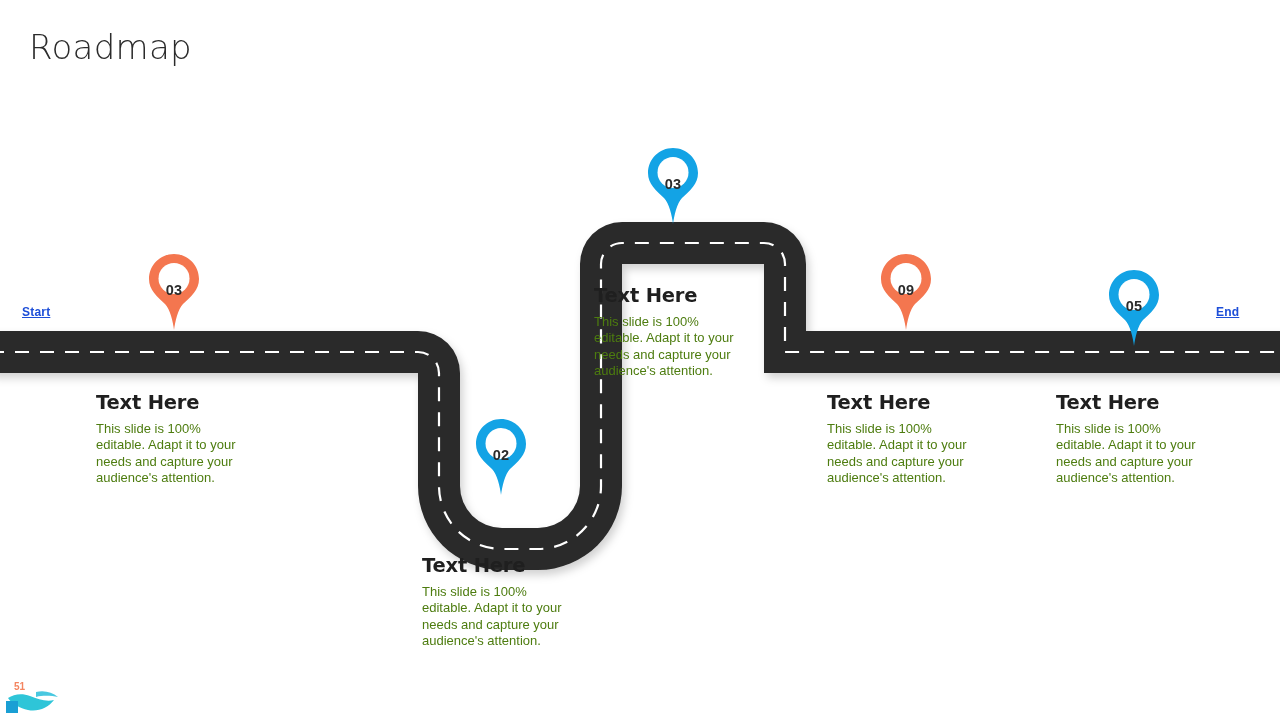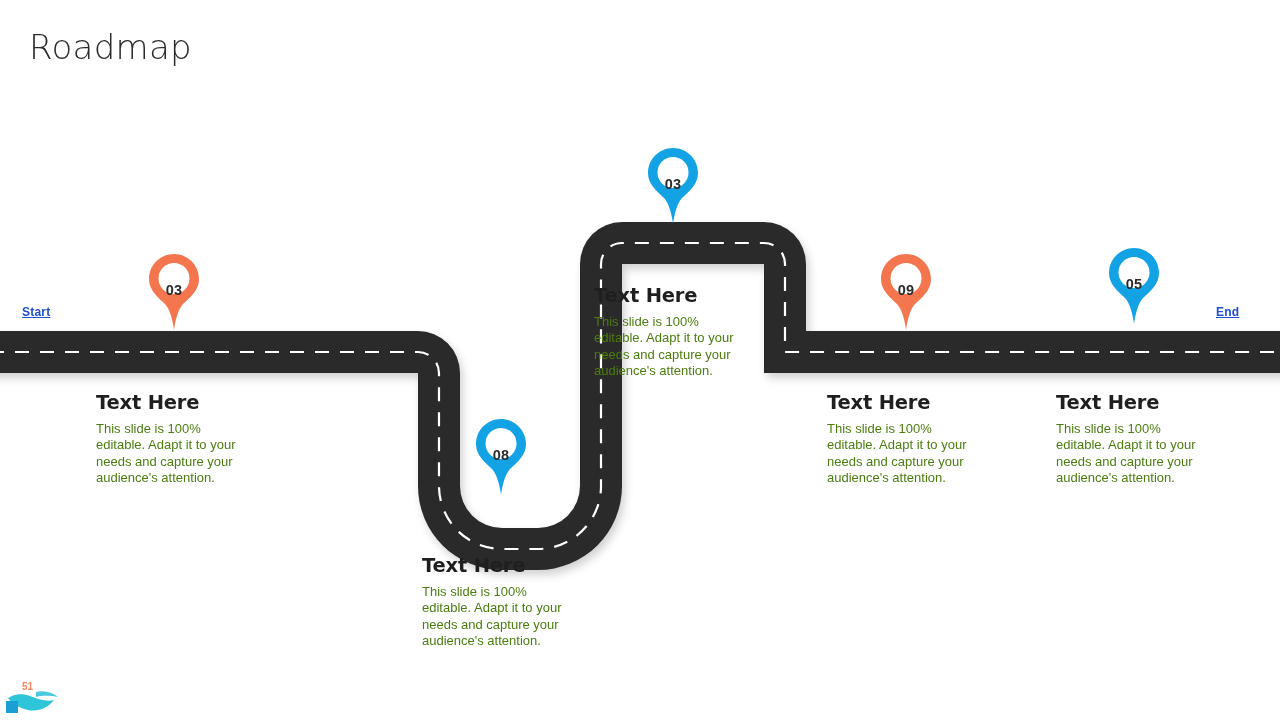--- a/index.html
+++ b/index.html
@@ -113,21 +113,21 @@
   
   #footer-logo {
     position: absolute;
     left: 6px;
     bottom: 0;
     width: 70px;
     height: 40px;
   }
   #page-number {
     position: absolute;
-    left: 22px;
+    left: 14px;
     bottom: 28px;
     font-size: 10px;
     color: #f4845f;
     font-weight: bold;
   }
 </style>
 </head>
 <body>
 
 <div id="top-bars">
@@ -195,40 +195,40 @@
     <circle cx="28" cy="26.5" r="15.5" fill="#ffffff"></circle>
   </svg>
   <div class="marker-num">03</div>
 </div>
 
 <div class="marker" style="left:473px; top:417px;">
   <svg viewBox="0 0 56 80" xmlns="http://www.w3.org/2000/svg">
     <path d="M28 2 C14.2 2 3 13.2 3 27 C3 38 11 44.5 19 52 C24 56.8 27 70 28 78 C29 70 32 56.8 37 52 C45 44.5 53 38 53 27 C53 13.2 41.8 2 28 2 Z" fill="#13a3e5"></path>
     <circle cx="28" cy="26.5" r="15.5" fill="#ffffff"></circle>
   </svg>
-  <div class="marker-num">08</div>
+  <div class="marker-num">02</div>
 </div>
 
 <div class="marker" style="left:645px; top:146px;">
   <svg viewBox="0 0 56 80" xmlns="http://www.w3.org/2000/svg">
     <path d="M28 2 C14.2 2 3 13.2 3 27 C3 38 11 44.5 19 52 C24 56.8 27 70 28 78 C29 70 32 56.8 37 52 C45 44.5 53 38 53 27 C53 13.2 41.8 2 28 2 Z" fill="#13a3e5"></path>
     <circle cx="28" cy="26.5" r="15.5" fill="#ffffff"></circle>
   </svg>
   <div class="marker-num">03</div>
 </div>
 
 <div class="marker" style="left:878px; top:252px;">
   <svg viewBox="0 0 56 80" xmlns="http://www.w3.org/2000/svg">
     <path d="M28 2 C14.2 2 3 13.2 3 27 C3 38 11 44.5 19 52 C24 56.8 27 70 28 78 C29 70 32 56.8 37 52 C45 44.5 53 38 53 27 C53 13.2 41.8 2 28 2 Z" fill="#f4764f"></path>
     <circle cx="28" cy="26.5" r="15.5" fill="#ffffff"></circle>
   </svg>
   <div class="marker-num">09</div>
 </div>
 
-<div class="marker" style="left:1106px; top:246px;">
+<div class="marker" style="left:1106px; top:268px;">
   <svg viewBox="0 0 56 80" xmlns="http://www.w3.org/2000/svg">
     <path d="M28 2 C14.2 2 3 13.2 3 27 C3 38 11 44.5 19 52 C24 56.8 27 70 28 78 C29 70 32 56.8 37 52 C45 44.5 53 38 53 27 C53 13.2 41.8 2 28 2 Z" fill="#13a3e5"></path>
     <circle cx="28" cy="26.5" r="15.5" fill="#ffffff"></circle>
   </svg>
   <div class="marker-num">05</div>
 </div>
 
 <div class="text-block" style="left:96px; top:391px; width:156px;">
   <div class="tb-title">Text Here</div>
   <div class="tb-body">This slide is 100% editable. Adapt it to your needs and capture your audience's attention.</div>

